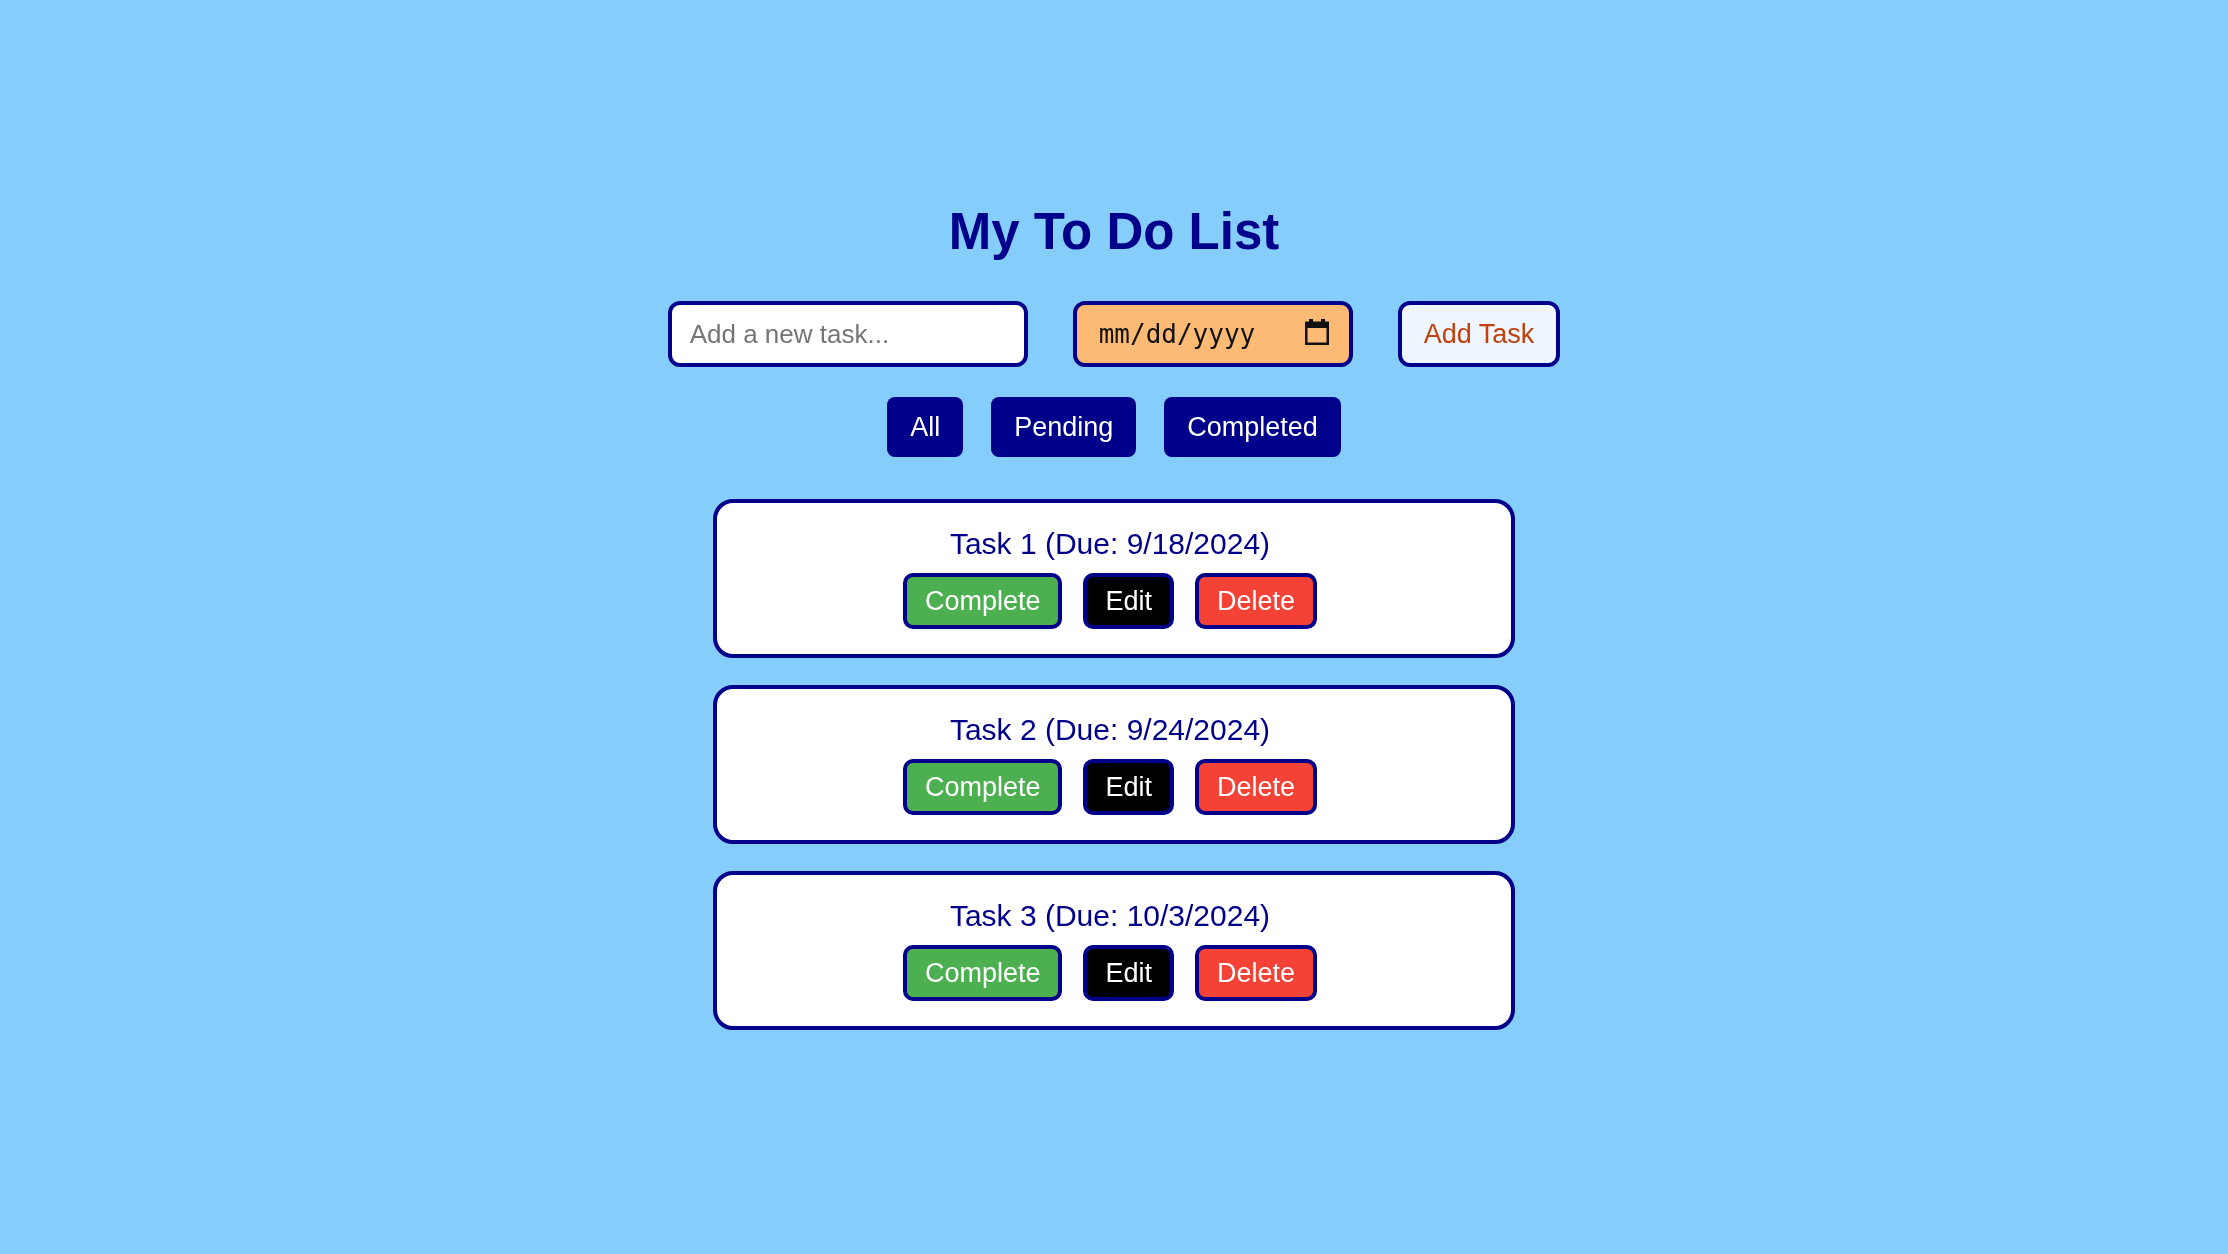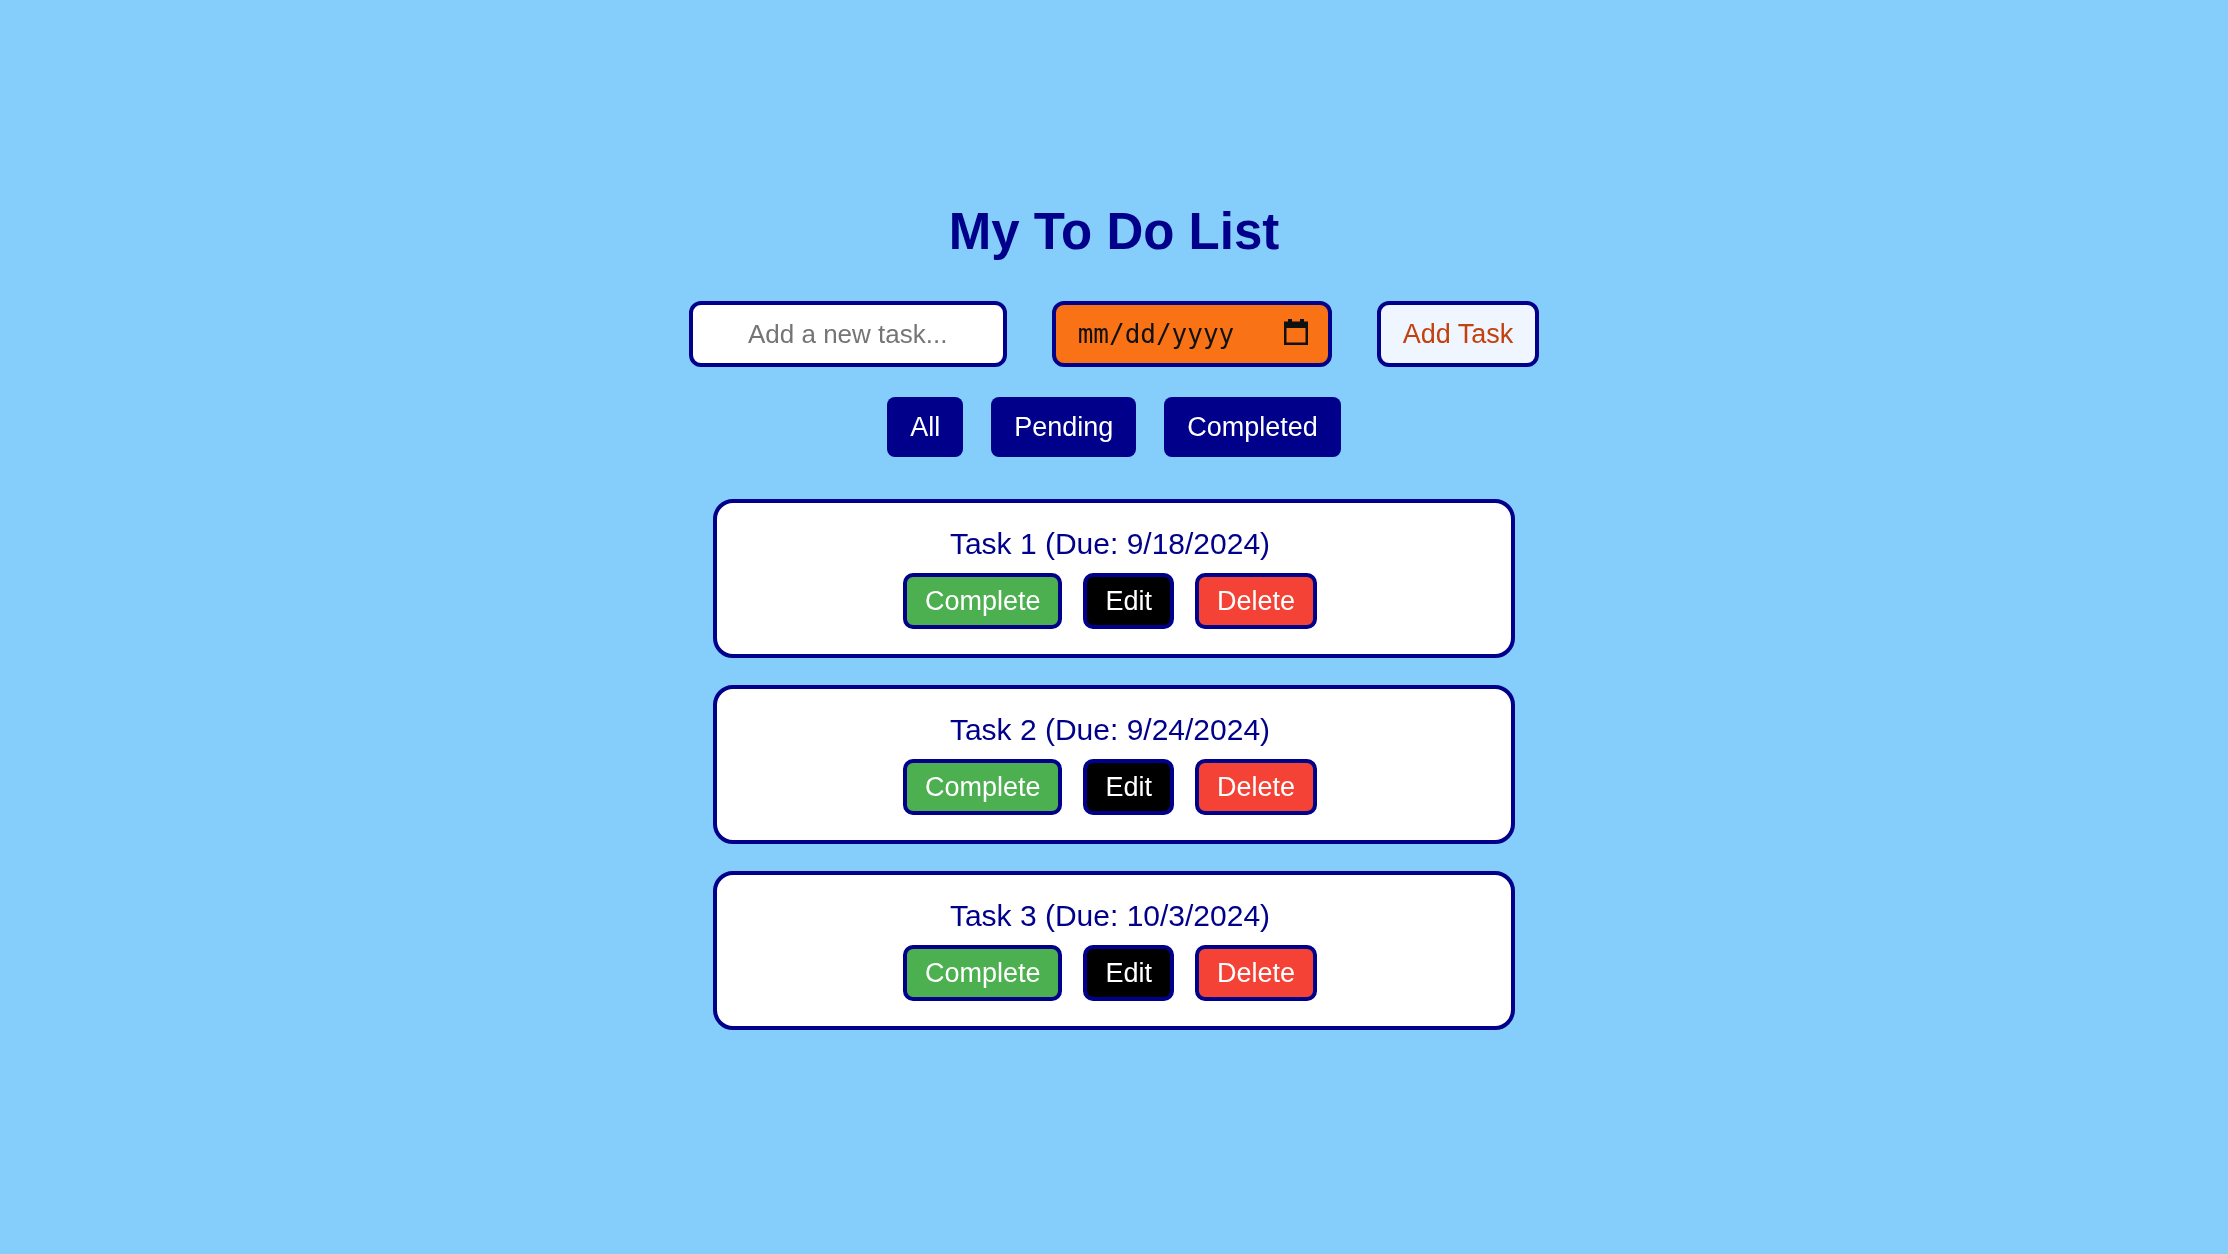--- a/index.html
+++ b/index.html
@@ -31,44 +31,43 @@
     margin: 0 0 44px 0;
     text-align: center;
   }
   .add-row {
     display: flex;
     align-items: center;
     gap: 45px;
     margin-bottom: 30px;
   }
   .task-input {
-    width: 318px;
+    width: 360px;
     height: 66px;
     box-sizing: border-box;
     border: 4px solid #00008b;
     border-radius: 12px;
     background: #ffffff;
     font-family: "Liberation Sans", sans-serif;
     font-size: 26px;
     color: #15803d;
     padding: 0 18px;
     outline: none;
-    text-align: center;
   }
   .task-input::placeholder {
     color: #757575;
     opacity: 1;
   }
   .date-input {
     width: 280px;
     height: 66px;
     box-sizing: border-box;
     border: 4px solid #00008b;
     border-radius: 12px;
-    background: #f97316;
+    background: #fdba74;
     display: flex;
     align-items: center;
     justify-content: space-between;
     padding: 0 20px 0 22px;
   }
   .date-placeholder {
     font-family: "DejaVu Sans Mono", monospace;
     font-size: 26px;
     color: #111111;
     letter-spacing: 0px;

